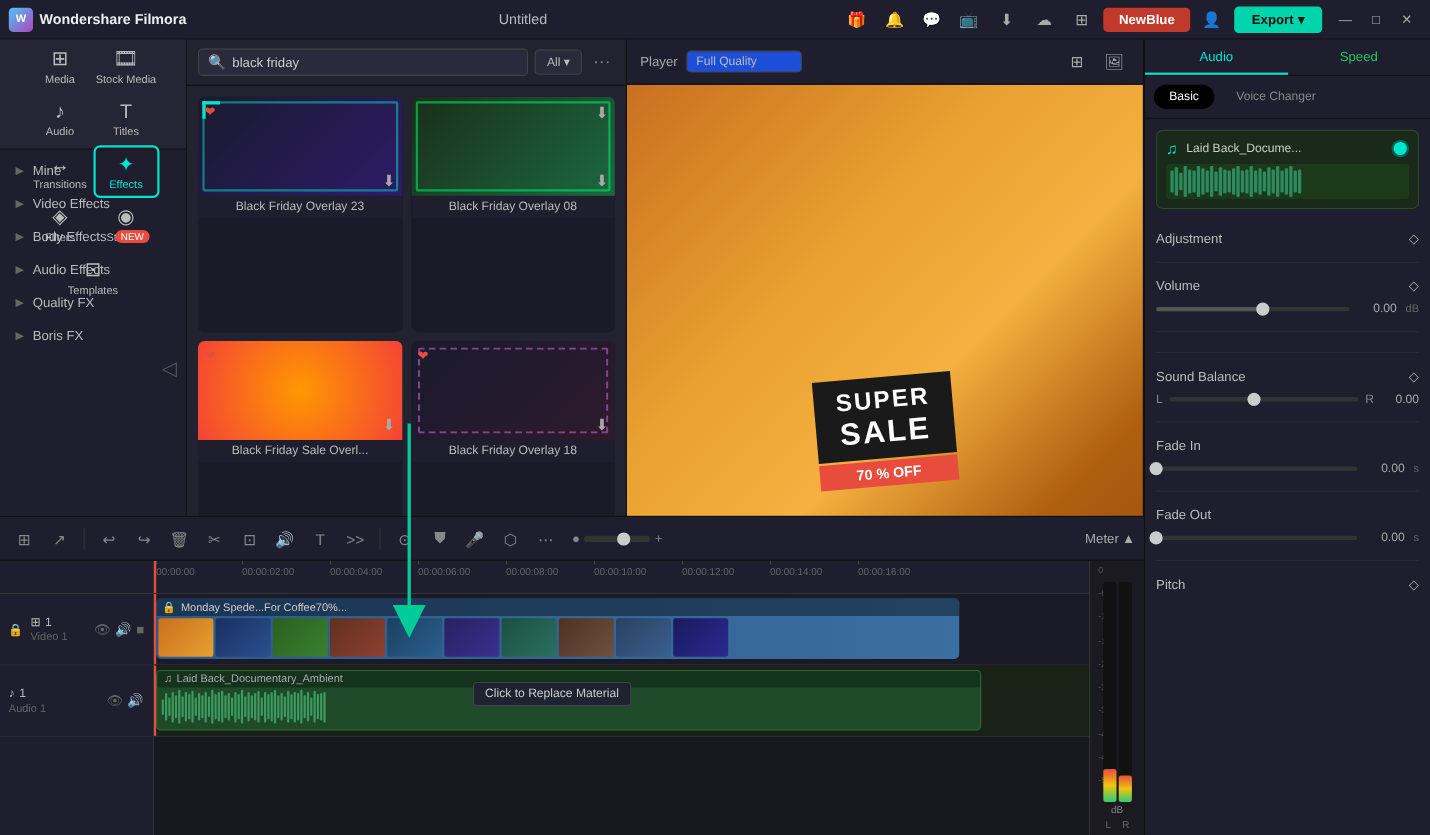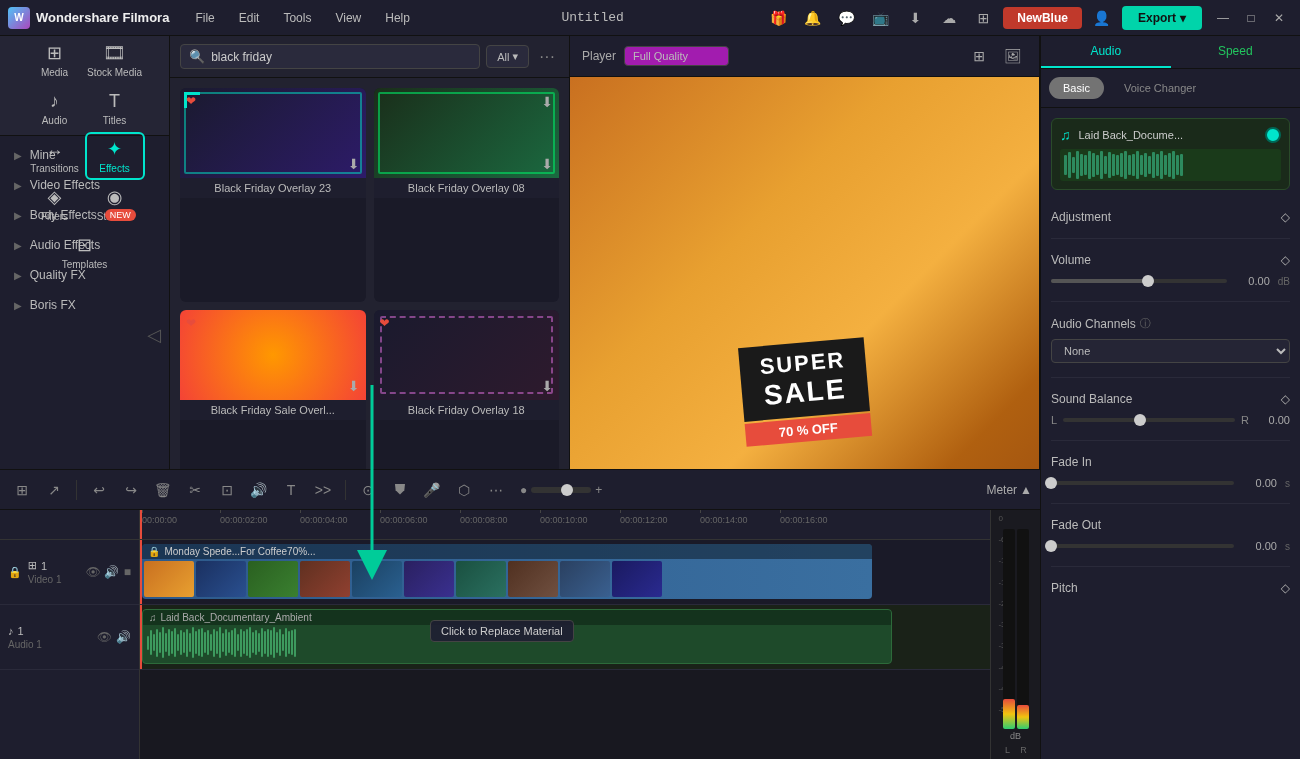--- a/index.html
+++ b/index.html
@@ -4,21 +4,21 @@
   <style>
     * { margin: 0; padding: 0; box-sizing: border-box; }
     body { width: 1300px; height: 759px; background: #1a1a2e; font-family: 'Segoe UI', Arial, sans-serif; font-size: 12px; color: #ccc; overflow: hidden; }
 
     
     #titlebar { display: flex; align-items: center; height: 36px; background: #1e1e2e; padding: 0 8px; border-bottom: 1px solid #111; }
     #titlebar .logo { display: flex; align-items: center; gap: 6px; font-size: 13px; color: #eee; font-weight: 600; margin-right: 16px; }
     #titlebar .logo-icon { width: 22px; height: 22px; background: linear-gradient(135deg, #4fc3f7, #ab47bc); border-radius: 4px; display: flex; align-items: center; justify-content: center; font-size: 10px; color: #fff; }
     #titlebar .menu-items { display: flex; gap: 4px; }
     #titlebar .menu-item { padding: 4px 10px; color: #bbb; font-size: 12px; cursor: pointer; border-radius: 3px; }
-    #titlebar .title { flex: 1; text-align: center; color: #bbb; font-size: 13px; font-family: Liberation Mono, monospace; }
+    #titlebar .title { flex: 1; text-align: center; color: #bbb; font-size: 13px; }
     #titlebar .title-actions { display: flex; gap: 6px; align-items: center; }
     #titlebar .icon-btn { width: 28px; height: 28px; display: flex; align-items: center; justify-content: center; color: #aaa; cursor: pointer; border-radius: 3px; font-size: 14px; }
     #titlebar .purchase-btn { background: #c0392b; color: #fff; border: none; padding: 4px 14px; border-radius: 4px; font-size: 12px; cursor: pointer; font-weight: 600; }
     #titlebar .export-btn { background: #00d4aa; color: #111; border: none; padding: 5px 16px; border-radius: 4px; font-size: 12px; cursor: pointer; font-weight: 700; display: flex; align-items: center; gap: 4px; }
     #titlebar .win-controls { display: flex; gap: 2px; margin-left: 8px; }
     #titlebar .win-btn { width: 26px; height: 26px; display: flex; align-items: center; justify-content: center; border-radius: 3px; cursor: pointer; color: #aaa; font-size: 12px; }
 
     
     #main { display: flex; height: calc(759px - 36px); }
 
@@ -52,21 +52,21 @@
     .effect-thumb-6 { background: linear-gradient(135deg, #2e1a00, #ff6600); }
     .effect-thumb .overlay-frame { position: absolute; inset: 4px; border: 2px solid rgba(0,230,200,0.5); border-radius: 2px; }
     .effect-thumb .corner-deco { position: absolute; top: 4px; left: 4px; width: 16px; height: 16px; border-top: 3px solid #00e5cc; border-left: 3px solid #00e5cc; }
     .effect-thumb .plus-overlay { position: absolute; inset: 0; background: rgba(0,0,0,0.3); display: flex; align-items: center; justify-content: center; }
     .effect-thumb .plus-circle { width: 28px; height: 28px; background: rgba(0,200,160,0.8); border-radius: 50%; display: flex; align-items: center; justify-content: center; color: #fff; font-size: 18px; font-weight: bold; }
 
     
     #player-area { flex: 1; display: flex; flex-direction: column; background: #1a1a28; border-right: 1px solid #111; min-width: 400px; }
     #player-header { display: flex; align-items: center; padding: 6px 12px; background: #1e1e2e; border-bottom: 1px solid #111; gap: 8px; }
     #player-header .player-label { color: #aaa; font-size: 12px; }
-    .quality-select { background: #a21caf; border: 1px solid #444; color: #bbb; padding: 3px 20px 3px 8px; border-radius: 4px; font-size: 11px; cursor: pointer; appearance: none; }
+    .quality-select { background: #1d4ed8; border: 1px solid #444; color: #bbb; padding: 3px 20px 3px 8px; border-radius: 4px; font-size: 11px; cursor: pointer; appearance: none; }
     #player-header .view-icons { margin-left: auto; display: flex; gap: 6px; }
     #video-preview { flex: 1; background: #000; position: relative; overflow: hidden; display: flex; align-items: center; justify-content: center; }
     .preview-image { width: 100%; height: 100%; background: linear-gradient(135deg, #c97020 0%, #e8a030 30%, #f4b040 50%, #b06010 70%, #8a4010 100%); position: relative; }
     .super-sale-banner { position: absolute; top: 50%; left: 50%; transform: translate(-50%, -50%) rotate(-5deg); }
     .super-sale-banner .sale-text { background: #1a1a1a; color: #fff; font-size: 28px; font-weight: 900; padding: 8px 20px; text-align: center; letter-spacing: 2px; }
     .super-sale-banner .sale-text .super { font-size: 22px; display: block; }
     .super-sale-banner .off-badge { background: #e74c3c; color: #fff; font-size: 13px; font-weight: 700; padding: 4px 16px; text-align: center; margin-top: 2px; }
     #player-controls { background: #1e1e2e; border-top: 1px solid #111; padding: 4px 8px; }
     .progress-bar { height: 4px; background: #333; border-radius: 2px; margin: 4px 0; cursor: pointer; position: relative; }
     .progress-fill { height: 100%; background: #00e5cc; border-radius: 2px; width: 0%; }
@@ -77,21 +77,21 @@
     .ctrl-btn { width: 28px; height: 28px; display: flex; align-items: center; justify-content: center; color: #aaa; cursor: pointer; border-radius: 3px; font-size: 14px; }
     .more-controls { display: flex; align-items: center; gap: 4px; margin-left: auto; }
 
     
     #right-panel { width: 260px; background: #1e1e2e; display: flex; flex-direction: column; border-left: 1px solid #111; }
     #right-tabs { display: flex; border-bottom: 1px solid #111; }
     .right-tab { flex: 1; padding: 8px; text-align: center; font-size: 12px; color: #22c55e; cursor: pointer; border-bottom: 2px solid transparent; }
     .right-tab.active { color: #00e5cc; border-bottom-color: #00e5cc; }
     #right-subtabs { display: flex; padding: 8px; gap: 6px; border-bottom: 1px solid #111; }
     .subtab { padding: 5px 14px; border-radius: 14px; font-size: 11px; cursor: pointer; background: transparent; color: #888; border: none; }
-    .subtab.active { background: #737373; color: #fff; }
+    .subtab.active { background: #000000; color: #fff; }
     #audio-track-preview { margin: 10px; background: #1a2a1a; border-radius: 6px; padding: 8px; border: 1px solid #2a4a2a; }
     .track-row { display: flex; align-items: center; gap: 8px; }
     .track-icon { color: #00e5cc; font-size: 14px; }
     .track-name { font-size: 11px; color: #ccc; flex: 1; white-space: nowrap; overflow: hidden; text-overflow: ellipsis; }
     .track-toggle { width: 16px; height: 16px; border-radius: 50%; background: #00e5cc; border: 2px solid #006655; }
     .waveform-preview { height: 32px; background: #1a3a1a; margin-top: 6px; border-radius: 3px; position: relative; overflow: hidden; }
     .waveform-bars { display: flex; align-items: center; height: 100%; gap: 1px; padding: 0 4px; }
     .wbar { background: #2d8a5e; width: 3px; border-radius: 1px; }
 
     #properties { padding: 10px; display: flex; flex-direction: column; gap: 10px; overflow-y: auto; flex: 1; }
@@ -157,27 +157,20 @@
     .click-replace-tooltip { position: absolute; background: rgba(30,30,50,0.9); color: #ccc; padding: 4px 10px; border-radius: 4px; font-size: 11px; left: 430px; top: 620px; pointer-events: none; z-index: 50; border: 1px solid #444; }
   </style>
 </head>
 <body>
 
 <div id="titlebar">
   <div class="logo">
     <div class="logo-icon">W</div>
     <span>Wondershare Filmora</span>
   </div>
-  <div class="menu-items">
-    <span class="menu-item">File</span>
-    <span class="menu-item">Edit</span>
-    <span class="menu-item">Tools</span>
-    <span class="menu-item">View</span>
-    <span class="menu-item">Help</span>
-  </div>
   <div class="title">Untitled</div>
   <div class="title-actions">
     <div class="icon-btn">🎁</div>
     <div class="icon-btn">🔔</div>
     <div class="icon-btn">💬</div>
     <div class="icon-btn">📺</div>
     <div class="icon-btn">⬇</div>
     <div class="icon-btn">☁</div>
     <div class="icon-btn">⊞</div>
     <button class="purchase-btn">NewBlue</button>
@@ -467,31 +460,20 @@
           <div class="slider-track">
             <div class="slider-fill" style="width:55%"></div>
             <div class="slider-thumb" style="left:55%"></div>
           </div>
           <span class="slider-val">0.00</span>
           <span class="slider-val-unit">dB</span>
         </div>
       </div>
       <div class="prop-divider"></div>
 
-      <div class="prop-section">
-        <div class="prop-row">
-          <span class="prop-label">
-            <span>Audio Channels</span>
-            <span class="info-icon">ⓘ</span>
-          </span>
-        </div>
-        <select class="prop-select">
-          <option>None</option><option>Mono</option><option>Stereo</option>
-        </select>
-      </div>
       <div class="prop-divider"></div>
 
       <div class="prop-section">
         <div class="prop-row">
           <span class="prop-label">Sound Balance</span>
           <span class="diamond-btn">◇</span>
         </div>
         <div class="sound-balance-row">
           <span class="balance-label">L</span>
           <div class="balance-slider">

